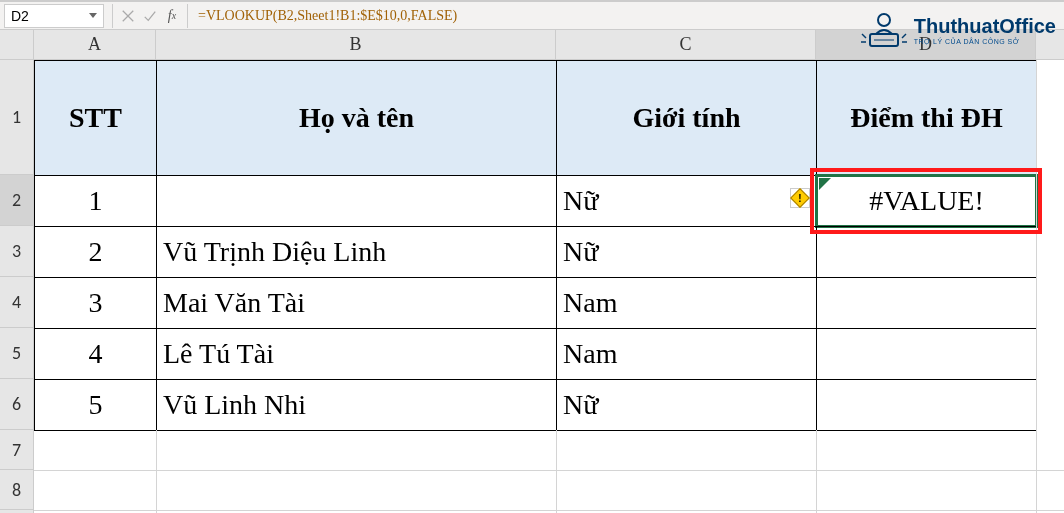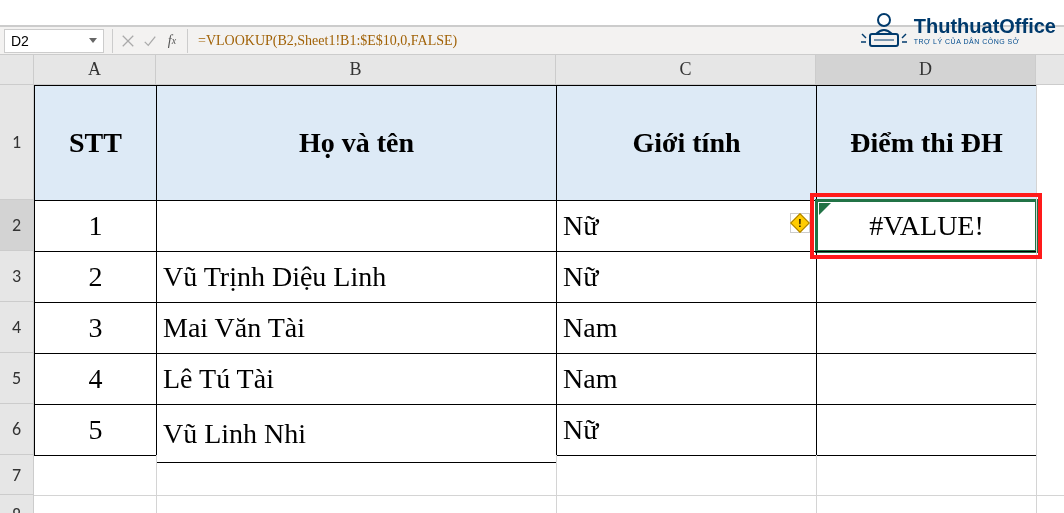--- a/index.html
+++ b/index.html
@@ -14,21 +14,20 @@
   }
   .formula-bar {
     height: 30px;
     display: flex;
     align-items: center;
     border-bottom: 1px solid #ccc;
     border-top: 2px solid #ccc;
     background: #f3f2f1;
     font-family: "Segoe UI", Arial, sans-serif;
     font-size: 14px;
-    margin-top: 25px;
   }
   .name-box {
     width: 100px;
     height: 24px;
     margin: 0 4px;
     border: 1px solid #ccc;
     background: #fff;
     display: flex;
     align-items: center;
     padding: 0 6px;
@@ -272,21 +271,21 @@
     <div class="cell body-cell" style="left:122px;top:247px;width:401px;height:52px">Mai Văn Tài</div>
     <div class="cell body-cell" style="left:522px;top:247px;width:261px;height:52px">Nam</div>
     <div class="cell body-cell" style="left:782px;top:247px;width:221px;height:52px"></div>
 
     <div class="cell body-cell center" style="left:0;top:298px;width:123px;height:52px">4</div>
     <div class="cell body-cell" style="left:122px;top:298px;width:401px;height:52px">Lê Tú Tài</div>
     <div class="cell body-cell" style="left:522px;top:298px;width:261px;height:52px">Nam</div>
     <div class="cell body-cell" style="left:782px;top:298px;width:221px;height:52px"></div>
 
     <div class="cell body-cell center" style="left:0;top:349px;width:123px;height:52px">5</div>
-    <div class="cell body-cell" style="left:122px;top:349px;width:401px;height:59px">Vũ Linh Nhi</div>
+    <div class="cell body-cell" style="left:122px;top:349px;width:401px;height:52px">Vũ Linh Nhi</div>
     <div class="cell body-cell" style="left:522px;top:349px;width:261px;height:52px">Nữ</div>
     <div class="cell body-cell" style="left:782px;top:349px;width:221px;height:52px"></div>
 
     <div class="extra-grid-line-h" style="left:0;top:440px;width:1030px"></div>
     <div class="extra-grid-line-h" style="left:0;top:480px;width:1030px"></div>
     <div class="extra-grid-line-v" style="left:122px;top:400px;height:120px"></div>
     <div class="extra-grid-line-v" style="left:522px;top:400px;height:120px"></div>
     <div class="extra-grid-line-v" style="left:782px;top:400px;height:120px"></div>
     <div class="extra-grid-line-v" style="left:1002px;top:30px;height:490px"></div>
 

